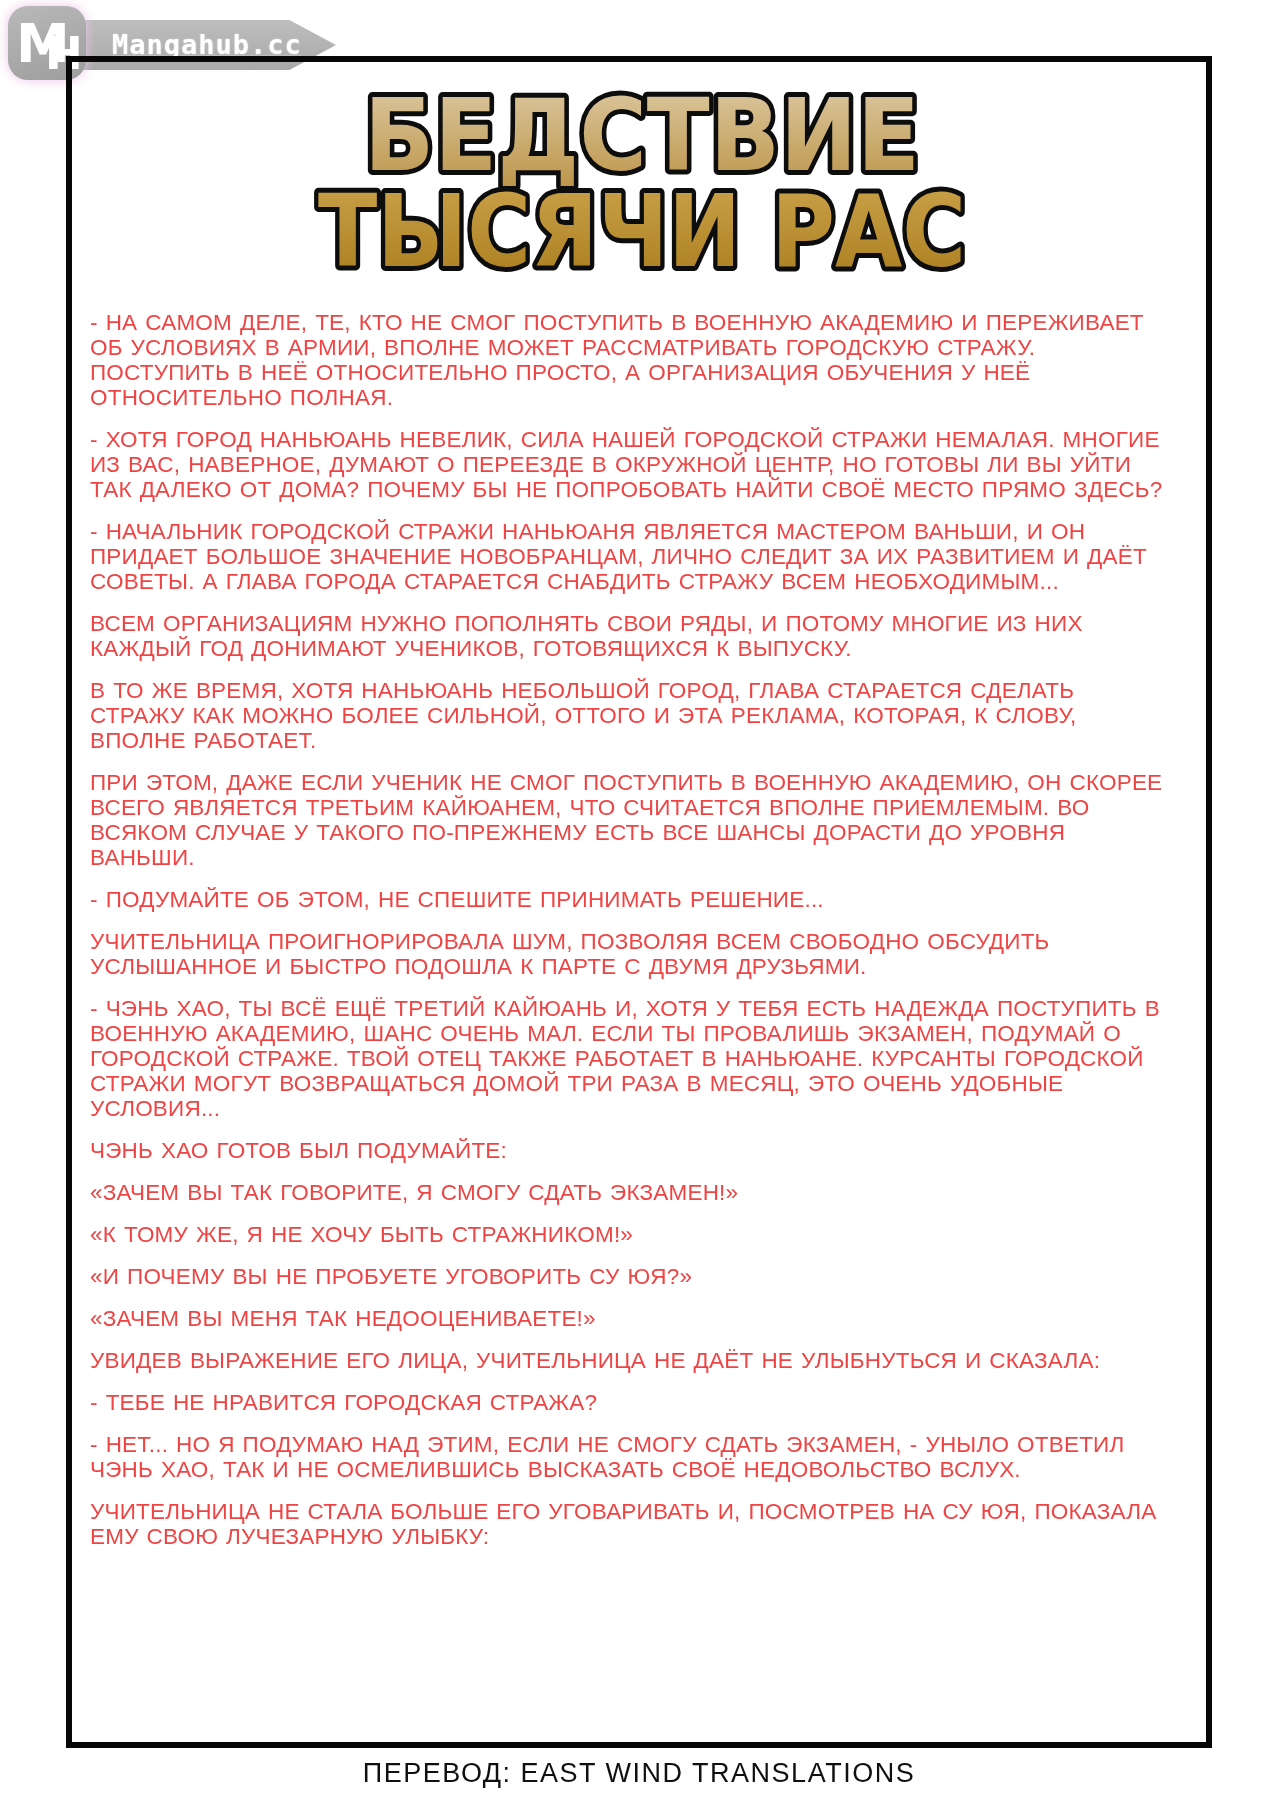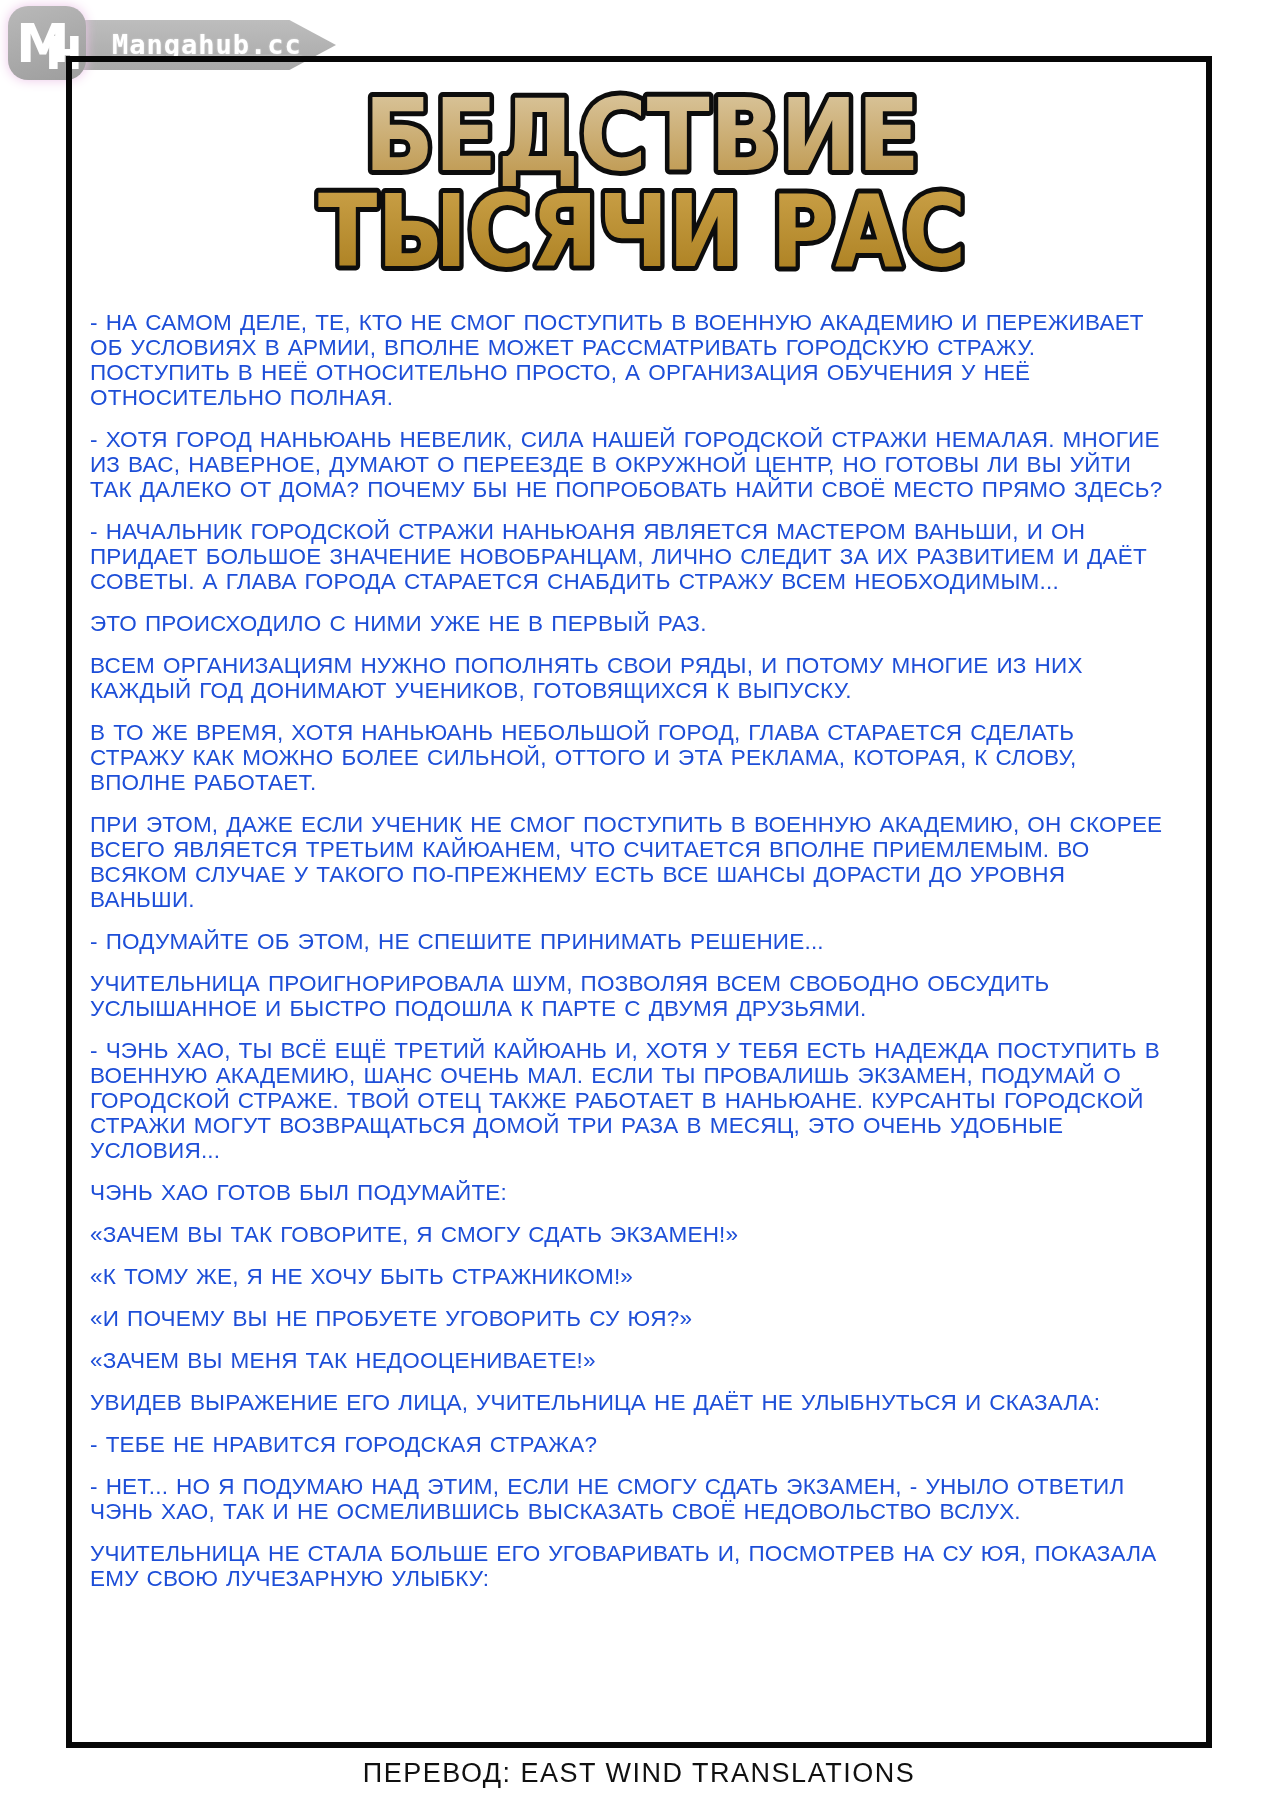--- a/index.html
+++ b/index.html
@@ -46,21 +46,21 @@
     box-sizing:content-box;
   }
   
   .title-wrap{
     margin-top:24px;
     width:1134px;height:198px;
   }
   
   .body-text{
     padding:26px 36px 0 18px;
-    color:#1d4ed8;
+    color:#ef4444;
   }
   .body-text p{
     margin:0 0 17px 0;
     font-size:22.5px;
     line-height:25px;
     letter-spacing:0.2px;
     word-spacing:1.5px;
     font-weight:normal;
   }
   
@@ -105,21 +105,20 @@
         </defs>
         <text x="570" y="84" text-anchor="middle" textLength="556" lengthAdjust="spacingAndGlyphs" font-family="DejaVu Sans, sans-serif" font-size="100" font-weight="bold" paint-order="stroke" stroke="#0d0d0d" stroke-width="10" stroke-linejoin="round" fill="url(#goldTop)">БЕДСТВИЕ</text>
         <text x="570" y="180" text-anchor="middle" textLength="648" lengthAdjust="spacingAndGlyphs" font-family="DejaVu Sans, sans-serif" font-size="100" font-weight="bold" paint-order="stroke" stroke="#0d0d0d" stroke-width="10" stroke-linejoin="round" fill="url(#goldBottom)">ТЫСЯЧИ РАС</text>
       </svg>
     </div>
 
     <div class="body-text">
         <p>- НА САМОМ ДЕЛЕ, ТЕ, КТО НЕ СМОГ ПОСТУПИТЬ В ВОЕННУЮ АКАДЕМИЮ И ПЕРЕЖИВАЕТ ОБ УСЛОВИЯХ В АРМИИ, ВПОЛНЕ МОЖЕТ РАССМАТРИВАТЬ ГОРОДСКУЮ СТРАЖУ. ПОСТУПИТЬ В НЕЁ ОТНОСИТЕЛЬНО ПРОСТО, А ОРГАНИЗАЦИЯ ОБУЧЕНИЯ У НЕЁ ОТНОСИТЕЛЬНО ПОЛНАЯ.</p>
         <p>- ХОТЯ ГОРОД НАНЬЮАНЬ НЕВЕЛИК, СИЛА НАШЕЙ ГОРОДСКОЙ СТРАЖИ НЕМАЛАЯ. МНОГИЕ ИЗ ВАС, НАВЕРНОЕ, ДУМАЮТ О ПЕРЕЕЗДЕ В ОКРУЖНОЙ ЦЕНТР, НО ГОТОВЫ ЛИ ВЫ УЙТИ ТАК ДАЛЕКО ОТ ДОМА? ПОЧЕМУ БЫ НЕ ПОПРОБОВАТЬ НАЙТИ СВОЁ МЕСТО ПРЯМО ЗДЕСЬ?</p>
         <p>- НАЧАЛЬНИК ГОРОДСКОЙ СТРАЖИ НАНЬЮАНЯ ЯВЛЯЕТСЯ МАСТЕРОМ ВАНЬШИ, И ОН ПРИДАЕТ БОЛЬШОЕ ЗНАЧЕНИЕ НОВОБРАНЦАМ, ЛИЧНО СЛЕДИТ ЗА ИХ РАЗВИТИЕМ И ДАЁТ СОВЕТЫ. А ГЛАВА ГОРОДА СТАРАЕТСЯ СНАБДИТЬ СТРАЖУ ВСЕМ НЕОБХОДИМЫМ...</p>
-        <p>ЭТО ПРОИСХОДИЛО С НИМИ УЖЕ НЕ В ПЕРВЫЙ РАЗ.</p>
         <p>ВСЕМ ОРГАНИЗАЦИЯМ НУЖНО ПОПОЛНЯТЬ СВОИ РЯДЫ, И ПОТОМУ МНОГИЕ ИЗ НИХ КАЖДЫЙ ГОД ДОНИМАЮТ УЧЕНИКОВ, ГОТОВЯЩИХСЯ К ВЫПУСКУ.</p>
         <p>В ТО ЖЕ ВРЕМЯ, ХОТЯ НАНЬЮАНЬ НЕБОЛЬШОЙ ГОРОД, ГЛАВА СТАРАЕТСЯ СДЕЛАТЬ СТРАЖУ КАК МОЖНО БОЛЕЕ СИЛЬНОЙ, ОТТОГО И ЭТА РЕКЛАМА, КОТОРАЯ, К СЛОВУ, ВПОЛНЕ РАБОТАЕТ.</p>
         <p>ПРИ ЭТОМ, ДАЖЕ ЕСЛИ УЧЕНИК НЕ СМОГ ПОСТУПИТЬ В ВОЕННУЮ АКАДЕМИЮ, ОН СКОРЕЕ ВСЕГО ЯВЛЯЕТСЯ ТРЕТЬИМ КАЙЮАНЕМ, ЧТО СЧИТАЕТСЯ ВПОЛНЕ ПРИЕМЛЕМЫМ. ВО ВСЯКОМ СЛУЧАЕ У ТАКОГО ПО-ПРЕЖНЕМУ ЕСТЬ ВСЕ ШАНСЫ ДОРАСТИ ДО УРОВНЯ ВАНЬШИ.</p>
         <p>- ПОДУМАЙТЕ ОБ ЭТОМ, НЕ СПЕШИТЕ ПРИНИМАТЬ РЕШЕНИЕ...</p>
         <p>УЧИТЕЛЬНИЦА ПРОИГНОРИРОВАЛА ШУМ, ПОЗВОЛЯЯ ВСЕМ СВОБОДНО ОБСУДИТЬ УСЛЫШАННОЕ И БЫСТРО ПОДОШЛА К ПАРТЕ С ДВУМЯ ДРУЗЬЯМИ.</p>
         <p>- ЧЭНЬ ХАО, ТЫ ВСЁ ЕЩЁ ТРЕТИЙ КАЙЮАНЬ И, ХОТЯ У ТЕБЯ ЕСТЬ НАДЕЖДА ПОСТУПИТЬ В ВОЕННУЮ АКАДЕМИЮ, ШАНС ОЧЕНЬ МАЛ. ЕСЛИ ТЫ ПРОВАЛИШЬ ЭКЗАМЕН, ПОДУМАЙ О ГОРОДСКОЙ СТРАЖЕ. ТВОЙ ОТЕЦ ТАКЖЕ РАБОТАЕТ В НАНЬЮАНЕ. КУРСАНТЫ ГОРОДСКОЙ СТРАЖИ МОГУТ ВОЗВРАЩАТЬСЯ ДОМОЙ ТРИ РАЗА В МЕСЯЦ, ЭТО ОЧЕНЬ УДОБНЫЕ УСЛОВИЯ...</p>
         <p>ЧЭНЬ ХАО ГОТОВ БЫЛ ПОДУМАЙТЕ:</p>
         <p>«ЗАЧЕМ ВЫ ТАК ГОВОРИТЕ, Я СМОГУ СДАТЬ ЭКЗАМЕН!»</p>
         <p>«К ТОМУ ЖЕ, Я НЕ ХОЧУ БЫТЬ СТРАЖНИКОМ!»</p>
         <p>«И ПОЧЕМУ ВЫ НЕ ПРОБУЕТЕ УГОВОРИТЬ СУ ЮЯ?»</p>

